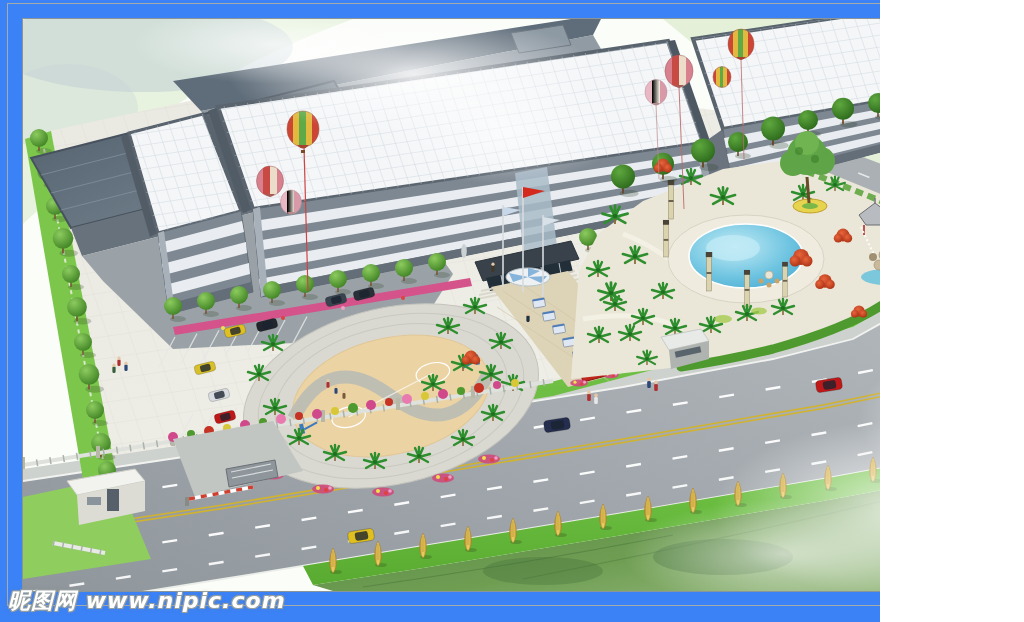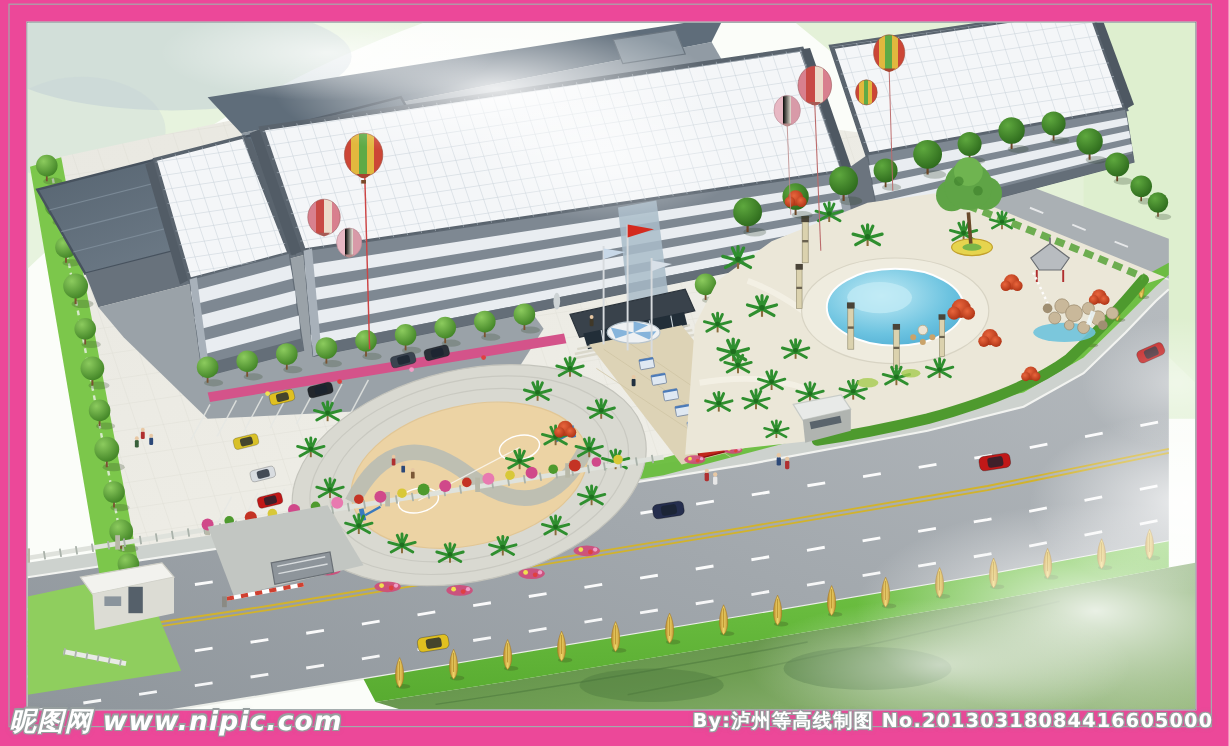--- a/index.html
+++ b/index.html
@@ -1,16 +1,16 @@
 <!DOCTYPE html>
 <html><head>
 <meta charset="utf-8">
 <style>
   html,body{margin:0;padding:0;background:#ffffff;}
-  .stage{position:relative;width:1024px;height:622px;background:#ec4899;overflow:hidden;
+  .stage{position:relative;width:880px;height:622px;background:#3b82f6;overflow:hidden;
          font-family:"DejaVu Sans","Liberation Sans",sans-serif;}
   .outer-frame{position:absolute;left:7px;top:3px;width:1001px;height:601px;
                border:1px solid #a3abab;pointer-events:none;}
   .picture{position:absolute;left:22px;top:18px;width:973px;height:572px;
            border:1px solid #8b9598;background:#fbfdf9;}
   .picture svg{display:block;width:973px;height:572px;}
   .wm{position:absolute;color:#ffffff;font-weight:bold;white-space:nowrap;
       text-shadow:-1px -1px 0 #979f9f,1px -1px 0 #979f9f,-1px 1px 0 #979f9f,1px 1px 0 #979f9f,0 0 4px rgba(130,138,138,.55);
       letter-spacing:1px;}
   .wm-site{left:8px;top:586px;font-size:22px;font-style:italic;}
@@ -673,14 +673,13 @@
       <ellipse cx="250" cy="25" rx="140" ry="40" fill="url(#gMist)" opacity="0.8"></ellipse>
       <ellipse cx="890" cy="490" rx="200" ry="90" fill="url(#gMist)"></ellipse>
       <ellipse cx="965" cy="400" rx="130" ry="75" fill="url(#gMist)" opacity="0.9"></ellipse>
       <ellipse cx="760" cy="535" rx="160" ry="55" fill="url(#gMist)" opacity="0.7"></ellipse>
       <ellipse cx="958" cy="300" rx="80" ry="55" fill="url(#gMist)" opacity="0.5"></ellipse>
     </g>
   </svg>
   </div>
 
   <div class="wm wm-site">昵图网 www.nipic.com</div>
-  <div class="wm wm-credit">By:泸州等高线制图 No.20130318084416605000</div>
 </div>
 
 </body></html>

